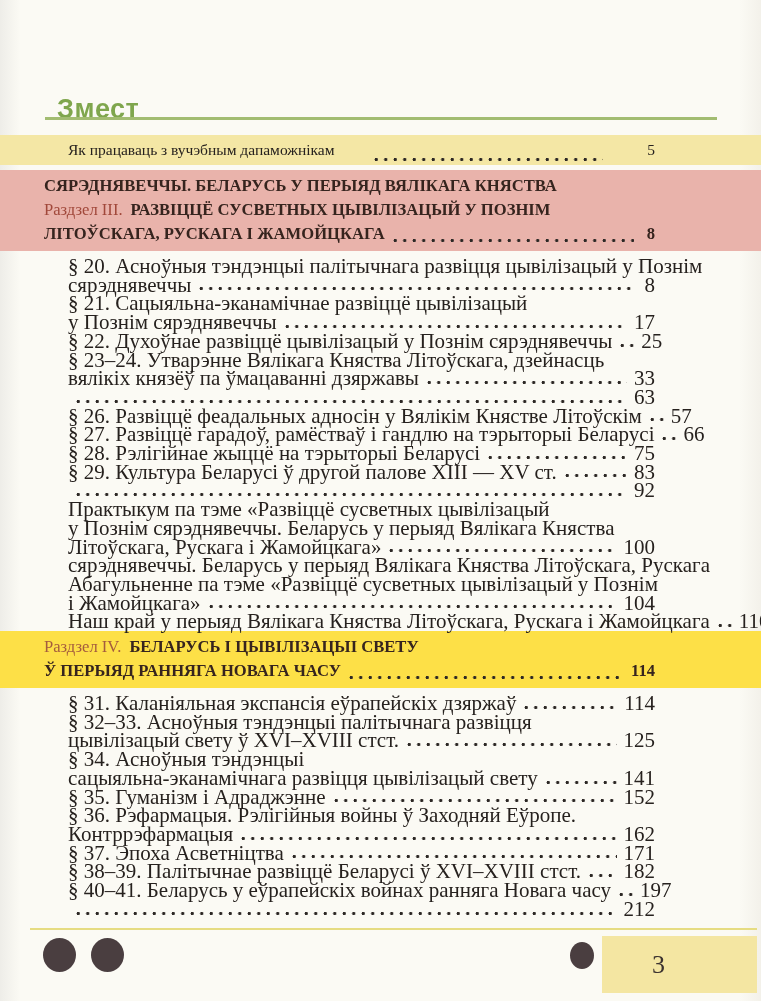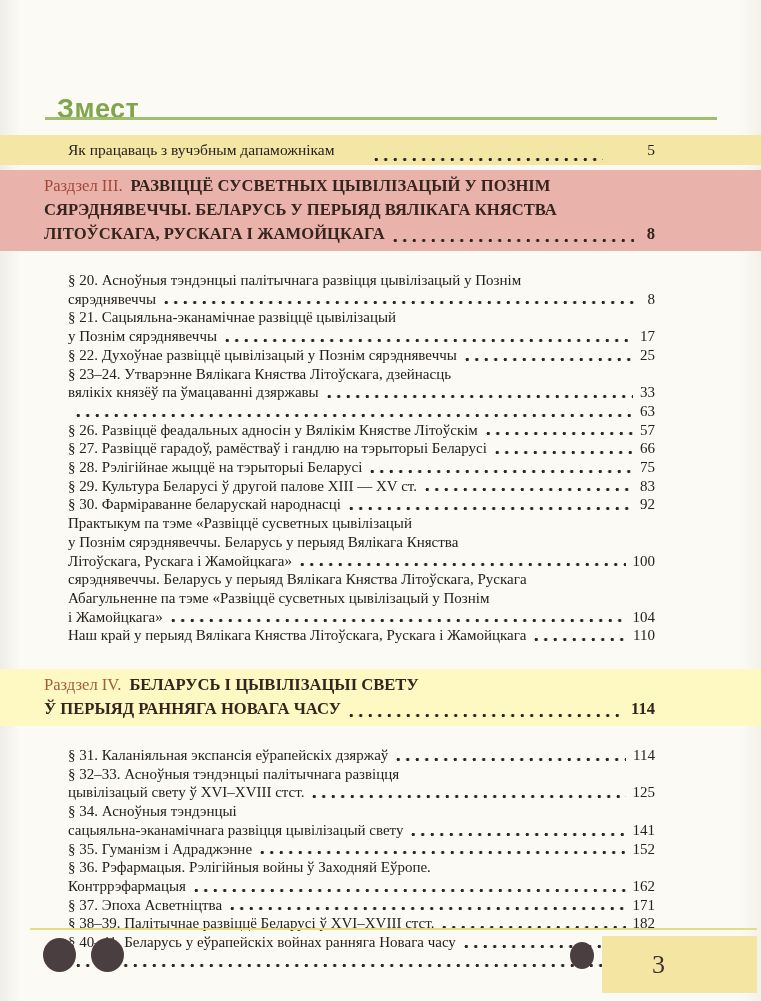--- a/index.html
+++ b/index.html
@@ -17,21 +17,21 @@
   .intro-row{
     position:absolute;left:0;right:0;top:135px;height:30px;background:#f4e7a5;
     display:flex;align-items:center;padding:0 106px 0 68px;box-sizing:border-box;
     font-size:15.5px;
     gap:31px;
   }
   #sections{position:absolute;left:0;right:0;top:170px;}
   .band{padding:4px 106px 5px 44px;box-sizing:border-box;}
   .hline{display:flex;align-items:baseline;line-height:24px;font-size:16.6px;font-weight:bold;color:#36241e;}
   .prefix{font-weight:normal;margin-right:8px;white-space:nowrap;}
-  .items{padding:6px 106px 24px 68px;box-sizing:border-box;font-size:15px;margin-top:14px;}
+  .items{padding:6px 106px 0 68px;box-sizing:border-box;font-size:21px;}
   .iline{display:flex;align-items:baseline;line-height:18.7px;}
   .itxt,.htxt{white-space:nowrap;}
   .leader{
     flex:1 1 auto;min-width:14px;height:5px;align-self:flex-end;
     margin:0 7px 3px 8px;
     background-image:radial-gradient(circle at 2.2px 2.5px,#2c2724 1.35px,rgba(0,0,0,0) 1.95px);
     background-size:9.5px 5px;background-repeat:repeat-x;background-position:left bottom;
   }
   .pg{white-space:nowrap;text-align:right;min-width:14px;}
   .footer-rule{position:absolute;left:30px;top:928px;width:727px;height:2px;background:#e6dc82;}
@@ -53,25 +53,25 @@
 
 <div class="intro-row">
   <span class="itxt">Як працаваць з вучэбным дапаможнікам</span>
   <span class="leader"></span>
   <span class="pg">5</span>
 </div>
 
 <div id="sections">
     <div class="band" style="background: rgb(233, 179, 171);">
       <div class="hline">
+        <span class="htxt">СЯРЭДНЯВЕЧЧЫ. БЕЛАРУСЬ У ПЕРЫЯД ВЯЛІКАГА КНЯСТВА</span>
+      </div>
+      <div class="hline">
         <span class="prefix" style="color: rgb(161, 72, 58);">Раздзел III.</span>
         <span class="htxt">РАЗВІЦЦЁ СУСВЕТНЫХ ЦЫВІЛІЗАЦЫЙ У ПОЗНІМ</span>
-      </div>
-      <div class="hline">
-        <span class="htxt">СЯРЭДНЯВЕЧЧЫ. БЕЛАРУСЬ У ПЕРЫЯД ВЯЛІКАГА КНЯСТВА</span>
       </div>
       <div class="hline">
         <span class="htxt">ЛІТОЎСКАГА, РУСКАГА І ЖАМОЙЦКАГА</span>
         <span class="leader"></span>
         <span class="pg">8</span>
       </div>
     </div>
     <div class="items">
       <div>
         <div class="iline">
@@ -139,21 +139,20 @@
       </div>
       <div>
         <div class="iline">
           <span class="itxt">§ 29. Культура Беларусі ў другой палове XIII — XV ст.</span>
           <span class="leader"></span>
           <span class="pg">83</span>
         </div>
       </div>
       <div>
         <div class="iline">
-          <span class="itxt">§ 30. Фарміраванне беларускай народнасці</span>
           <span class="leader"></span>
           <span class="pg">92</span>
         </div>
       </div>
       <div>
         <div class="iline">
           <span class="itxt">Практыкум па тэме «Развіццё сусветных цывілізацый</span>
         </div>
         <div class="iline">
           <span class="itxt">у Познім сярэднявеччы. Беларусь у перыяд Вялікага Княства</span>
@@ -178,21 +177,21 @@
         </div>
       </div>
       <div>
         <div class="iline">
           <span class="itxt">Наш край у перыяд Вялікага Княства Літоўскага, Рускага і Жамойцкага</span>
           <span class="leader"></span>
           <span class="pg">110</span>
         </div>
       </div>
     </div>
-    <div class="band" style="background: #fef9c3;">
+    <div class="band" style="background: #fde047;">
       <div class="hline">
         <span class="prefix" style="color: rgb(164, 92, 62);">Раздзел IV.</span>
         <span class="htxt">БЕЛАРУСЬ І ЦЫВІЛІЗАЦЫІ СВЕТУ</span>
       </div>
       <div class="hline">
         <span class="htxt">Ў ПЕРЫЯД РАННЯГА НОВАГА ЧАСУ</span>
         <span class="leader"></span>
         <span class="pg">114</span>
       </div>
     </div>

